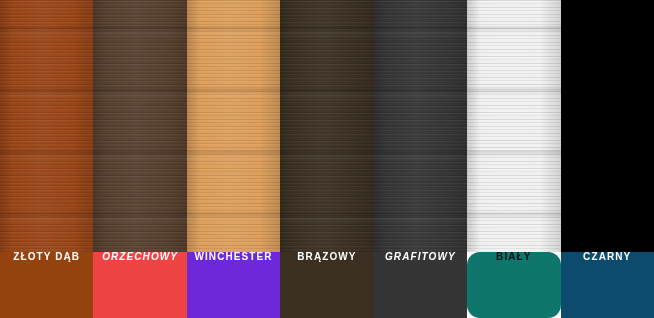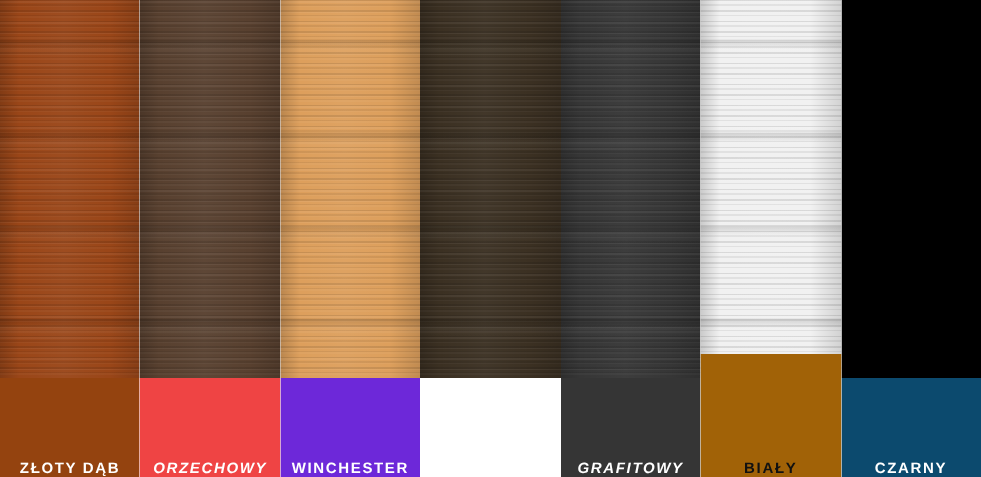--- a/index.html
+++ b/index.html
@@ -99,21 +99,21 @@
         rgba(0,0,0,0.13) 100%
       );
   }
 
   
   .swatch-label-band {
     position: relative;
     z-index: 2;
     height: 66px;
     display: flex;
-    align-items: flex-end;
+    align-items: flex-start;
     justify-content: center;
   }
 
   .swatch-label {
     font-family: "Liberation Sans", sans-serif;
     font-size: 10px;
     font-weight: 700;
     letter-spacing: 1.1px;
     text-transform: uppercase;
     line-height: 1;
@@ -159,40 +159,43 @@
         <span class="swatch-label" style="color: rgb(255, 255, 255);">WINCHESTER</span>
       </div>
     </div>
     <div class="swatch">
       <div class="swatch-texture" style="height: 252px;">
         <div class="base" style="background: rgb(59, 48, 34);"></div>
         <div class="bands"></div>
         <div class="grain"></div>
         <div class="streak"></div>
       </div>
+      <div class="swatch-label-band" style="height: 66px; background: rgb(58, 47, 33);">
+        <span class="swatch-label" style="color: rgb(255, 255, 255);">BRĄZOWY</span>
+      </div>
     </div>
     <div class="swatch">
       <div class="swatch-texture" style="height: 252px;">
         <div class="base" style="background: rgb(54, 54, 54);"></div>
         <div class="bands"></div>
         <div class="grain"></div>
         <div class="streak"></div>
       </div>
       <div class="swatch-label-band" style="height: 66px; background: rgb(53, 53, 53); font-style: italic;">
         <span class="swatch-label" style="color: rgb(255, 255, 255);">GRAFITOWY</span>
       </div>
     </div>
     <div class="swatch">
       <div class="swatch-texture" style="height: 252px;">
         <div class="base" style="background: rgb(241, 241, 241);"></div>
         <div class="bands"></div>
         <div class="grain"></div>
         <div class="streak"></div>
       </div>
-      <div class="swatch-label-band" style="height: 82px; background: #a16207;">
+      <div class="swatch-label-band" style="height: 66px; background: #0f766e; border-radius: 13px;">
         <span class="swatch-label" style="color: rgb(17, 17, 17);">BIAŁY</span>
       </div>
     </div>
     <div class="swatch">
       <div class="swatch-texture" style="height: 252px;">
         <div class="base" style="background: rgb(0, 0, 0);"></div>
       </div>
       <div class="swatch-label-band" style="height: 66px; background: #0c4a6e;">
         <span class="swatch-label" style="color: rgb(255, 255, 255);">CZARNY</span>
       </div>

